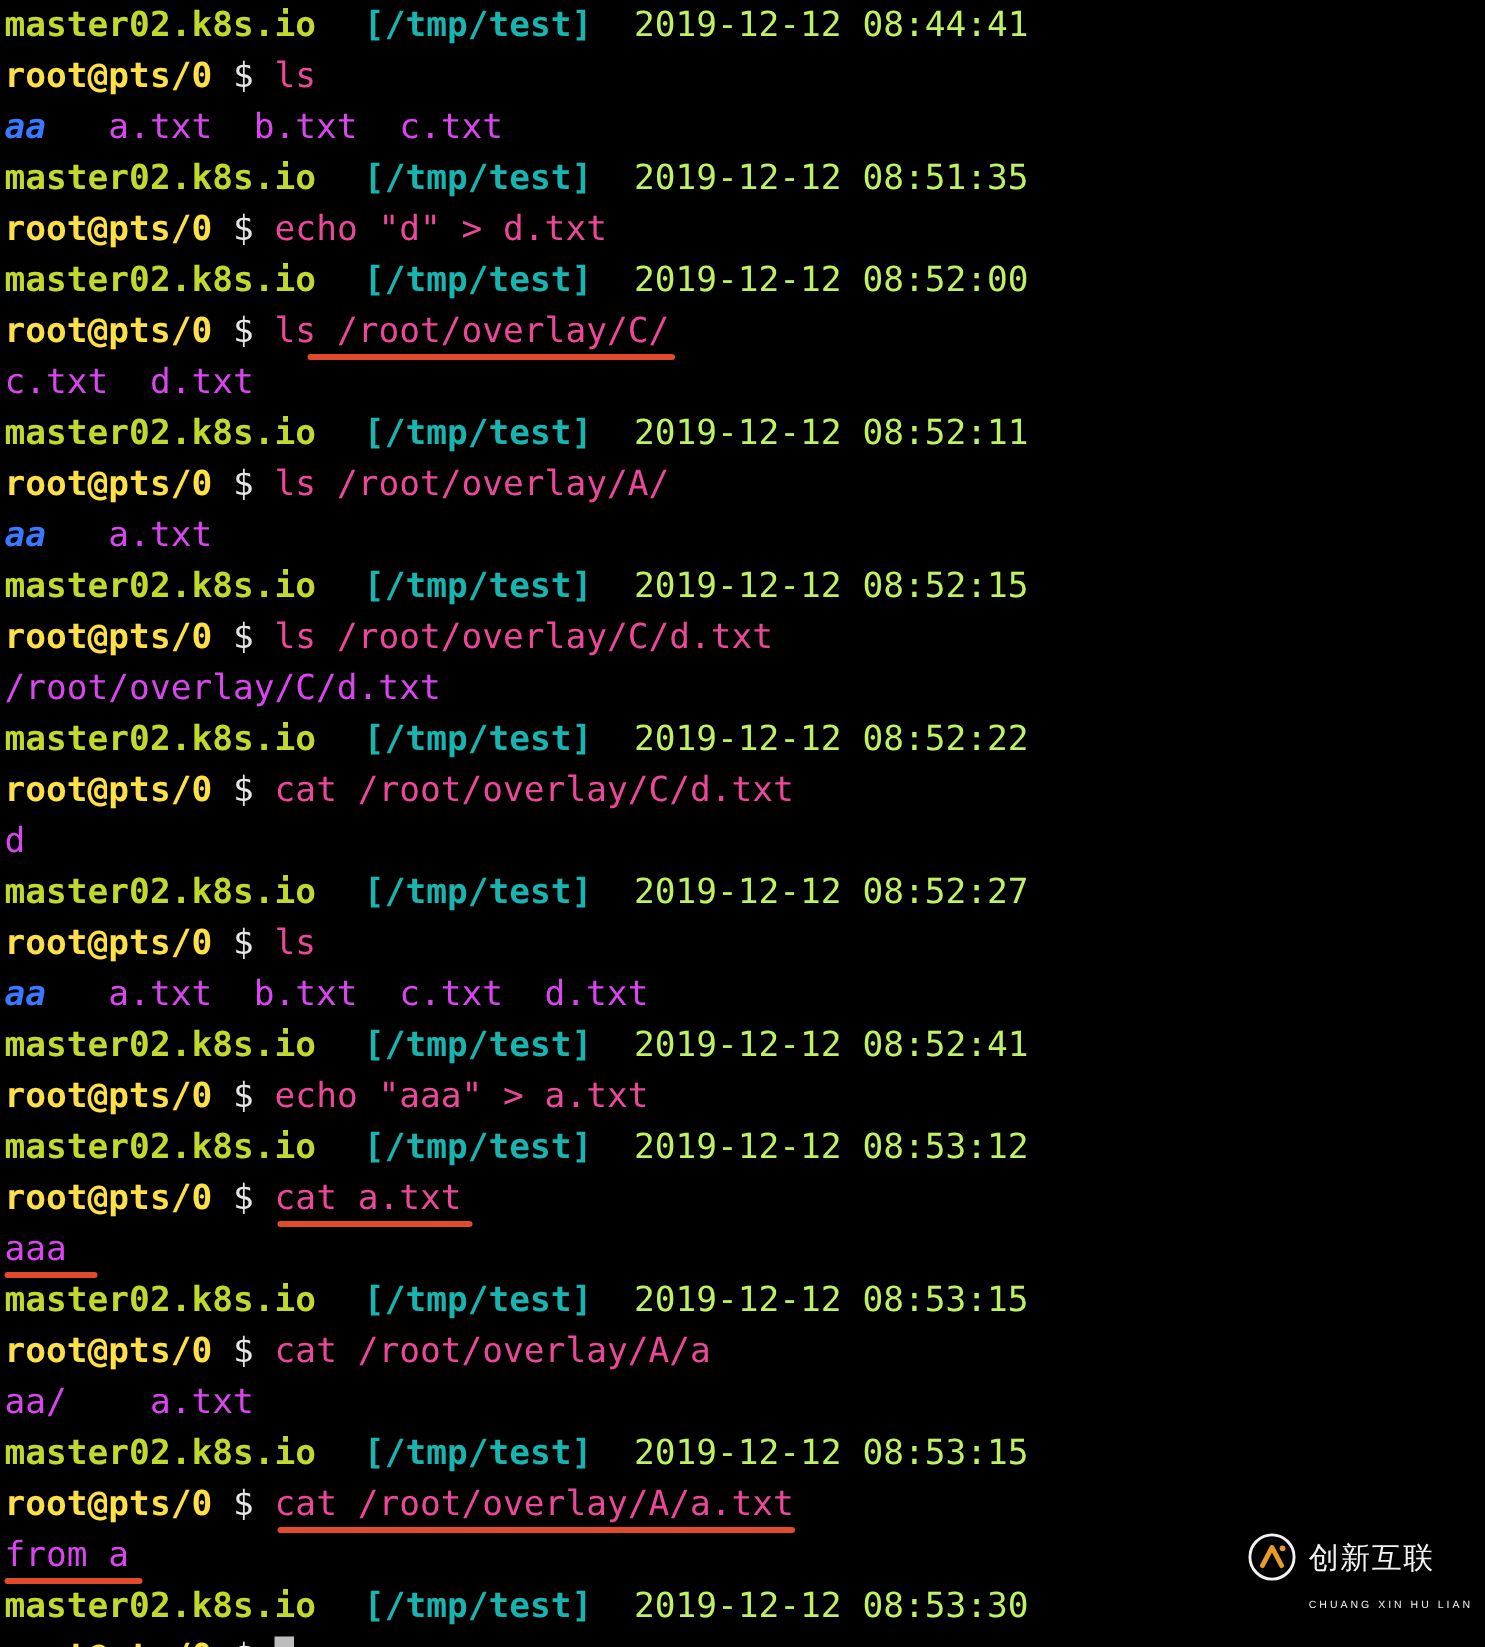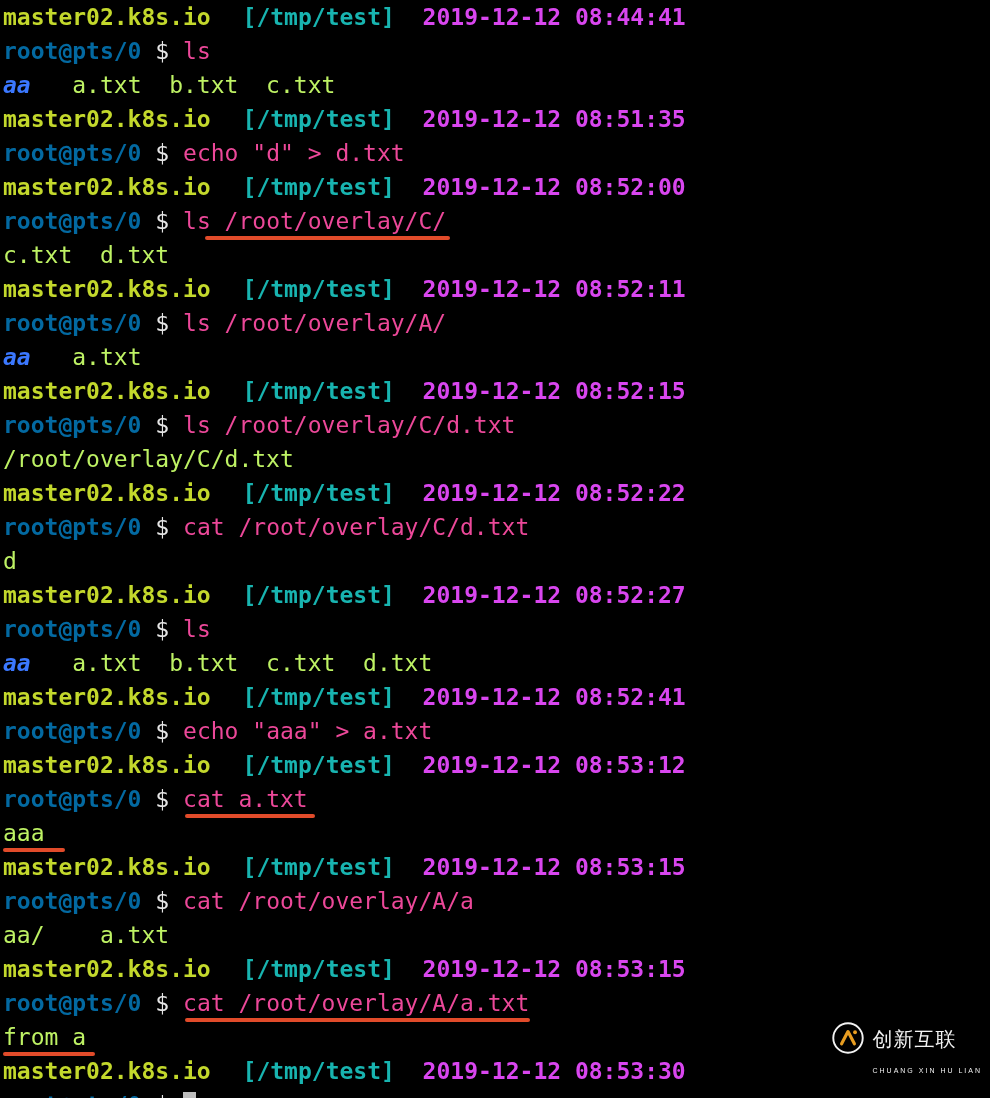--- a/index.html
+++ b/index.html
@@ -13,25 +13,25 @@
     width: 990px;
     height: 1098px;
     overflow: hidden;
   }
   .term {
     padding: 0 3px;
     white-space: pre;
   }
   .host   { color: #c3d82c; font-weight: bold; text-align: center; }  
   .path   { color: #18b4b0; font-weight: bold; margin-left: 18px; }  
-  .time   { color: #d946ef; font-weight: bold; }  
-  .user   { color: #0369a1; font-weight: bold; }  
+  .time   { color: #bef264; font-weight: normal; }  
+  .user   { color: #fde047; font-weight: bold; }  
   .dollar { color: #e5e5e5; }
   .cmd    { color: #ec4899; }
-  .out    { color: #bef264; }
+  .out    { color: #d946ef; }
   .dir    { color: #3b78ff; font-style: italic; font-weight: bold; } 
   .line   { position: relative; }
 
   
   .ul {
     position: absolute;
     height: 4px;
     background: #e14b2a;
     border-radius: 2px;
   }

